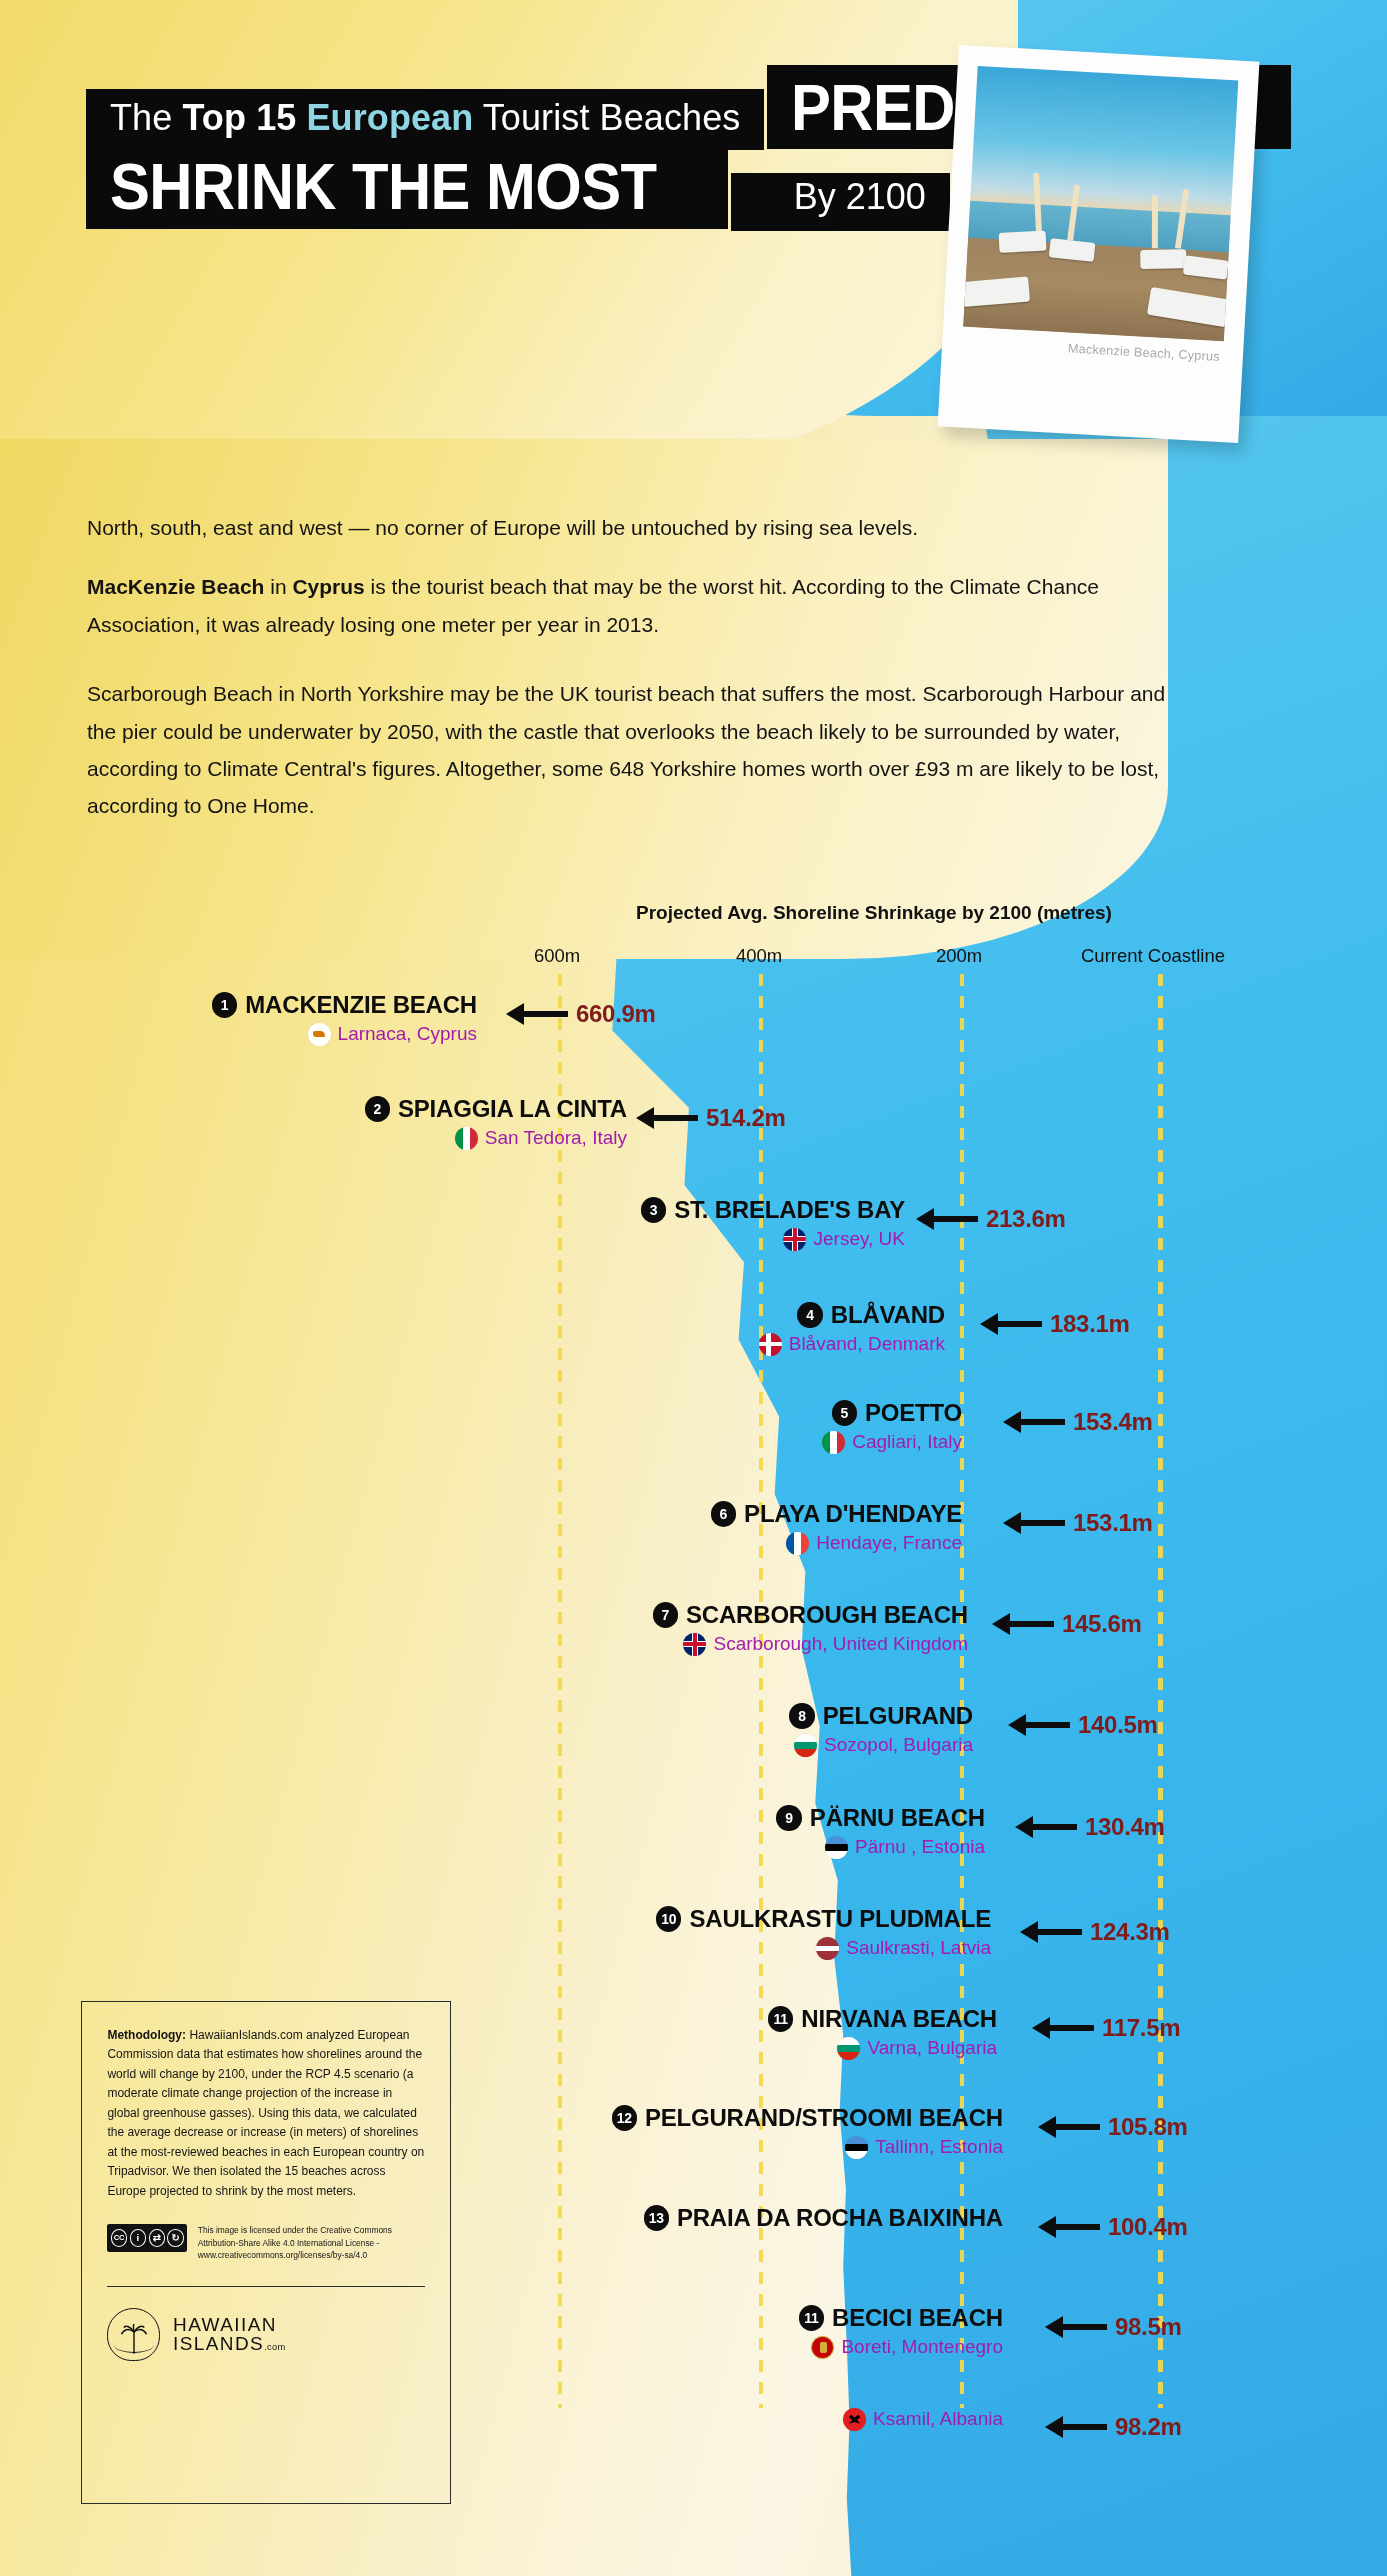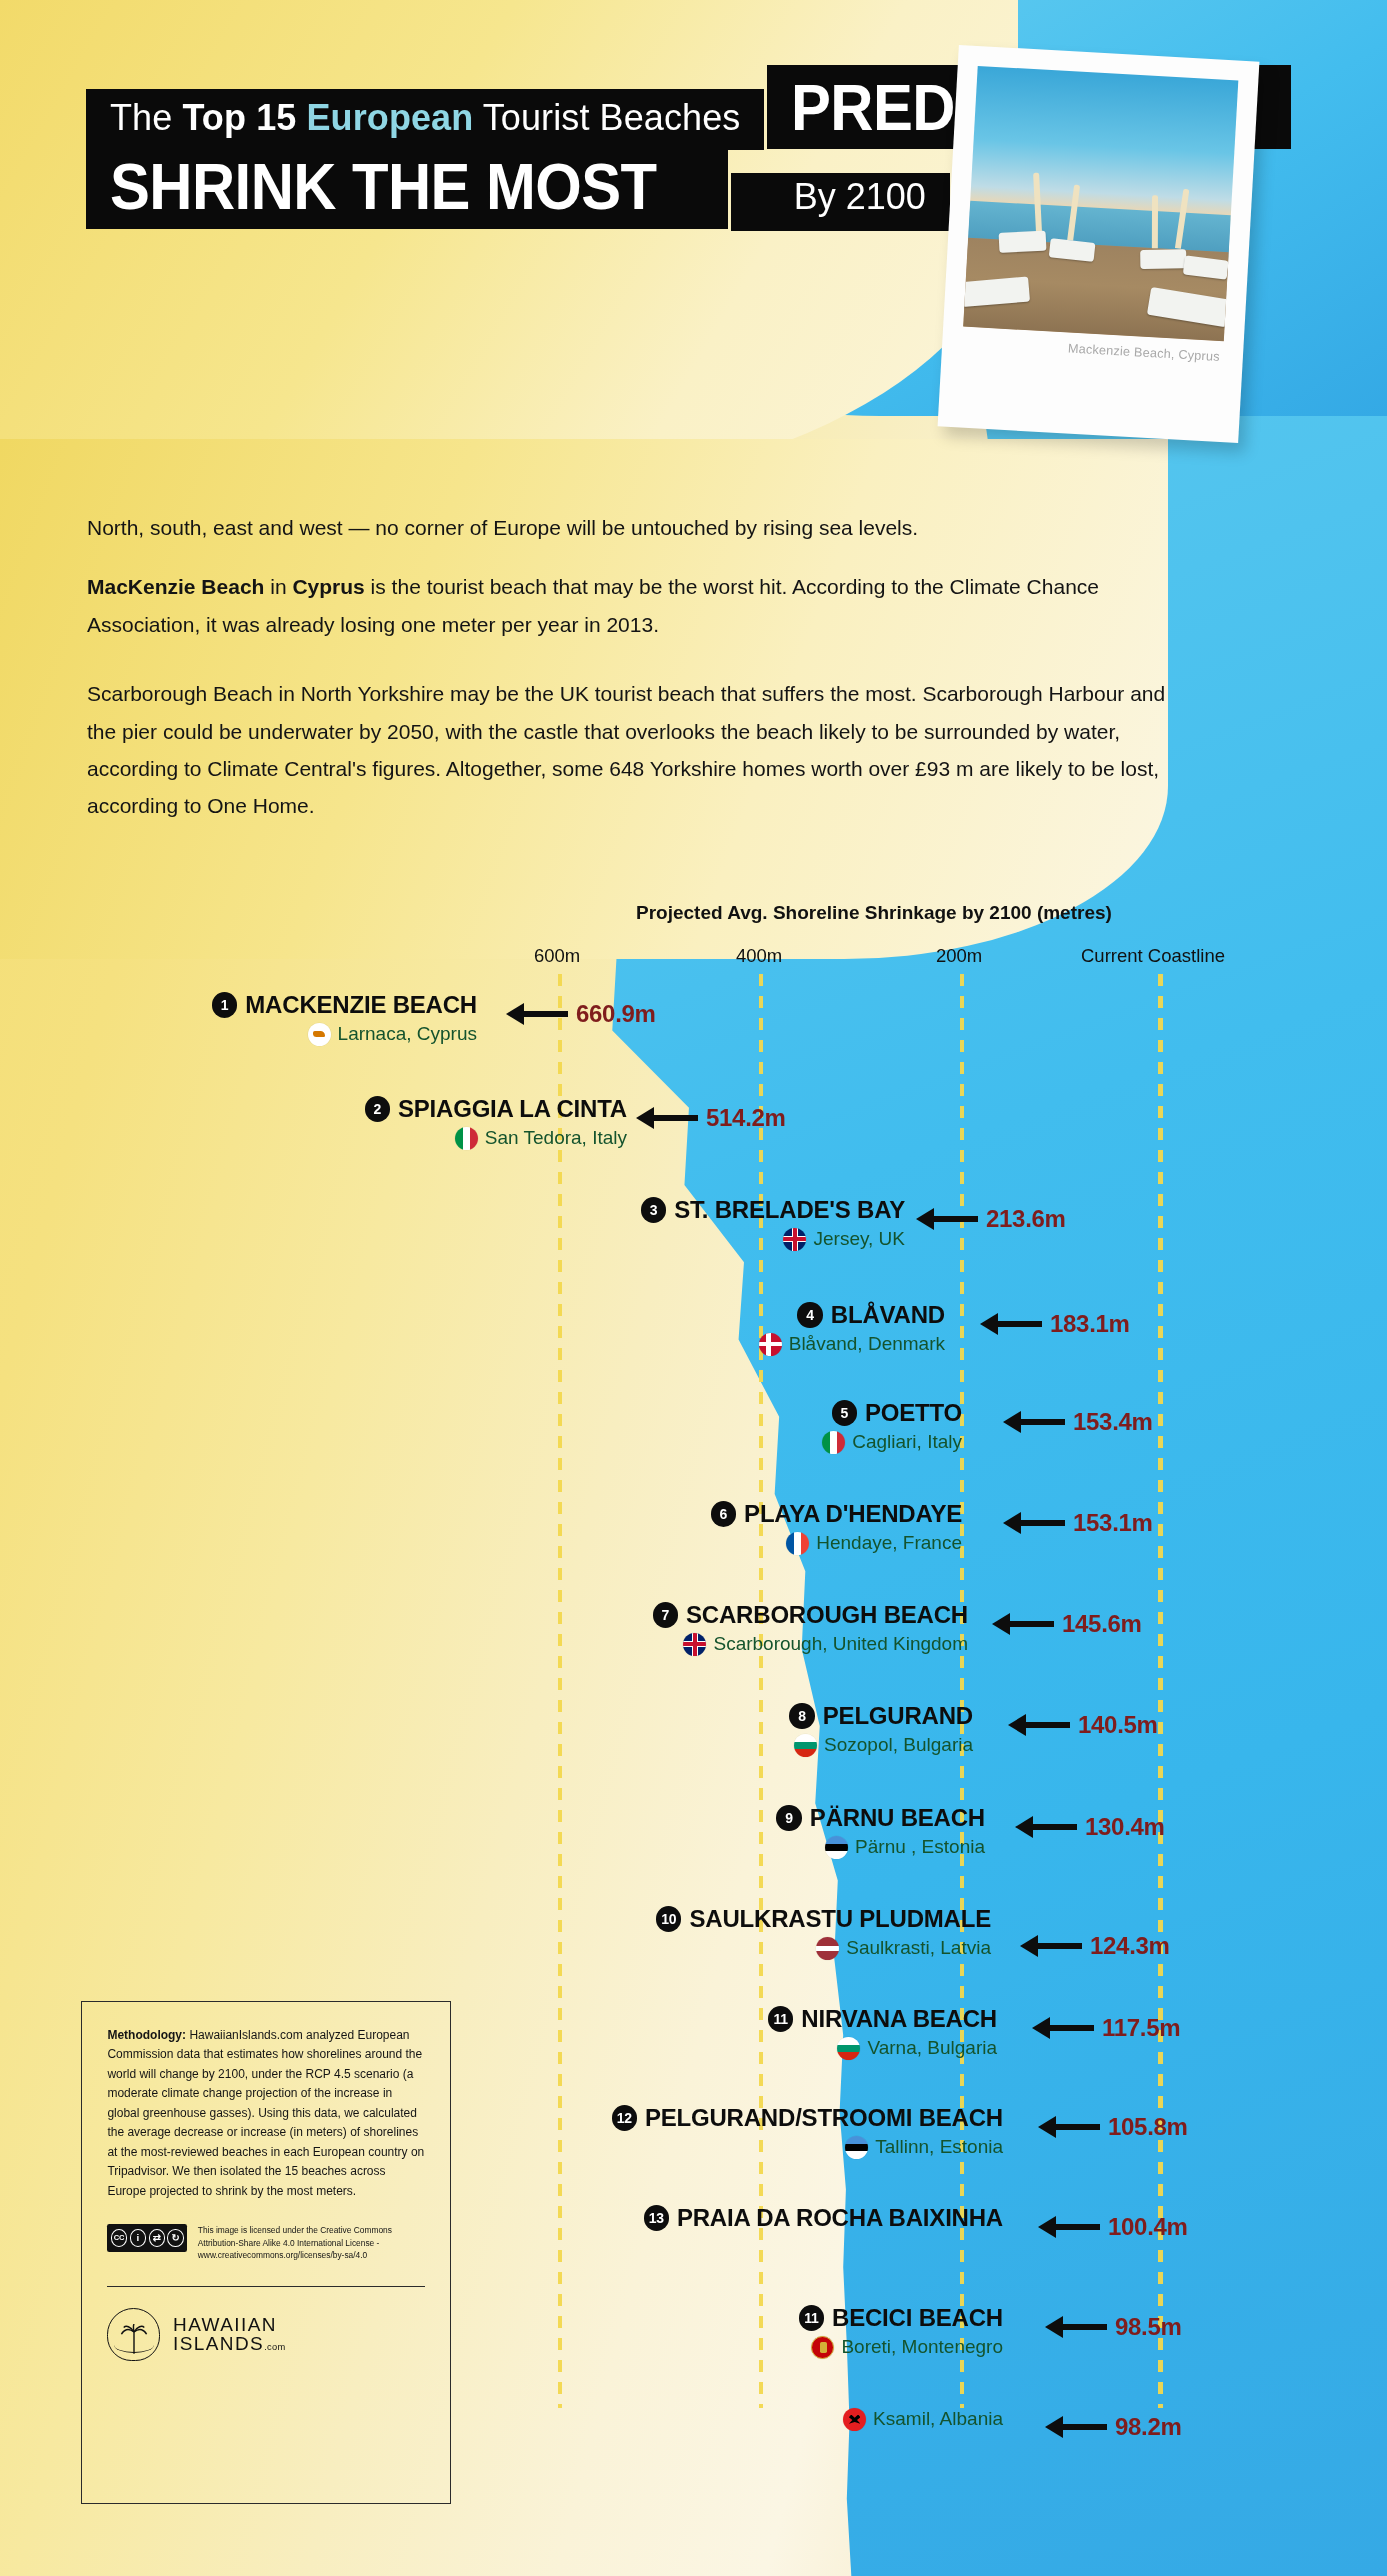--- a/index.html
+++ b/index.html
@@ -149,21 +149,21 @@
     white-space:nowrap; letter-spacing:-0.2px;
     display:flex; align-items:center; justify-content:flex-end; gap:8px;
   }
   .rank {
     display:inline-flex; align-items:center; justify-content:center;
     width:25.4px; height:25.4px; border-radius:50%;
     background:#0d0d0d; color:#fff; font-size:14px; font-weight:700;
     flex:0 0 auto;
   }
   .row-loc {
-    font-size:19px; color:#14532d; white-space:nowrap; margin-top:3.5px;
+    font-size:19px; color:#a21caf; white-space:nowrap; margin-top:3.5px;
     display:flex; align-items:center; justify-content:flex-end; gap:7px;
   }
   .flag {
     width:23px; height:23px; border-radius:50%;
     display:inline-block; flex:0 0 auto; overflow:hidden;
     position:relative; box-shadow:0 0 0 0.6px rgba(0,0,0,.06);
   }
   .value-group {
     position:absolute; display:flex; align-items:center; gap:8px;
     white-space:nowrap;
@@ -449,21 +449,21 @@
       <div class="row-label" style="left:393px;width:584px;">
         <div class="row-name">
           <span class="rank">10</span>
           <span>SAULKRASTU PLUDMALE</span>
         </div>
         <div class="row-loc">
           <span class="flag" style="background:linear-gradient(180deg,#9e3039 0 40%,#fff 40% 60%,#9e3039 60% 100%);"></span>
           <span>Saulkrasti, Latvia</span>
         </div>
       </div>
-      <div class="value-group" style="left:1023px;top:27px;">
+      <div class="value-group" style="left:1023px;top:13px;">
         <span class="arrow"></span>
         <span class="value-text">124.3m</span>
       </div>
     </div>
 
     <div class="row" style="top:1115px;">
       <div class="row-label" style="left:520px;width:463px;">
         <div class="row-name">
           <span class="rank">11</span>
           <span>NIRVANA BEACH</span>

